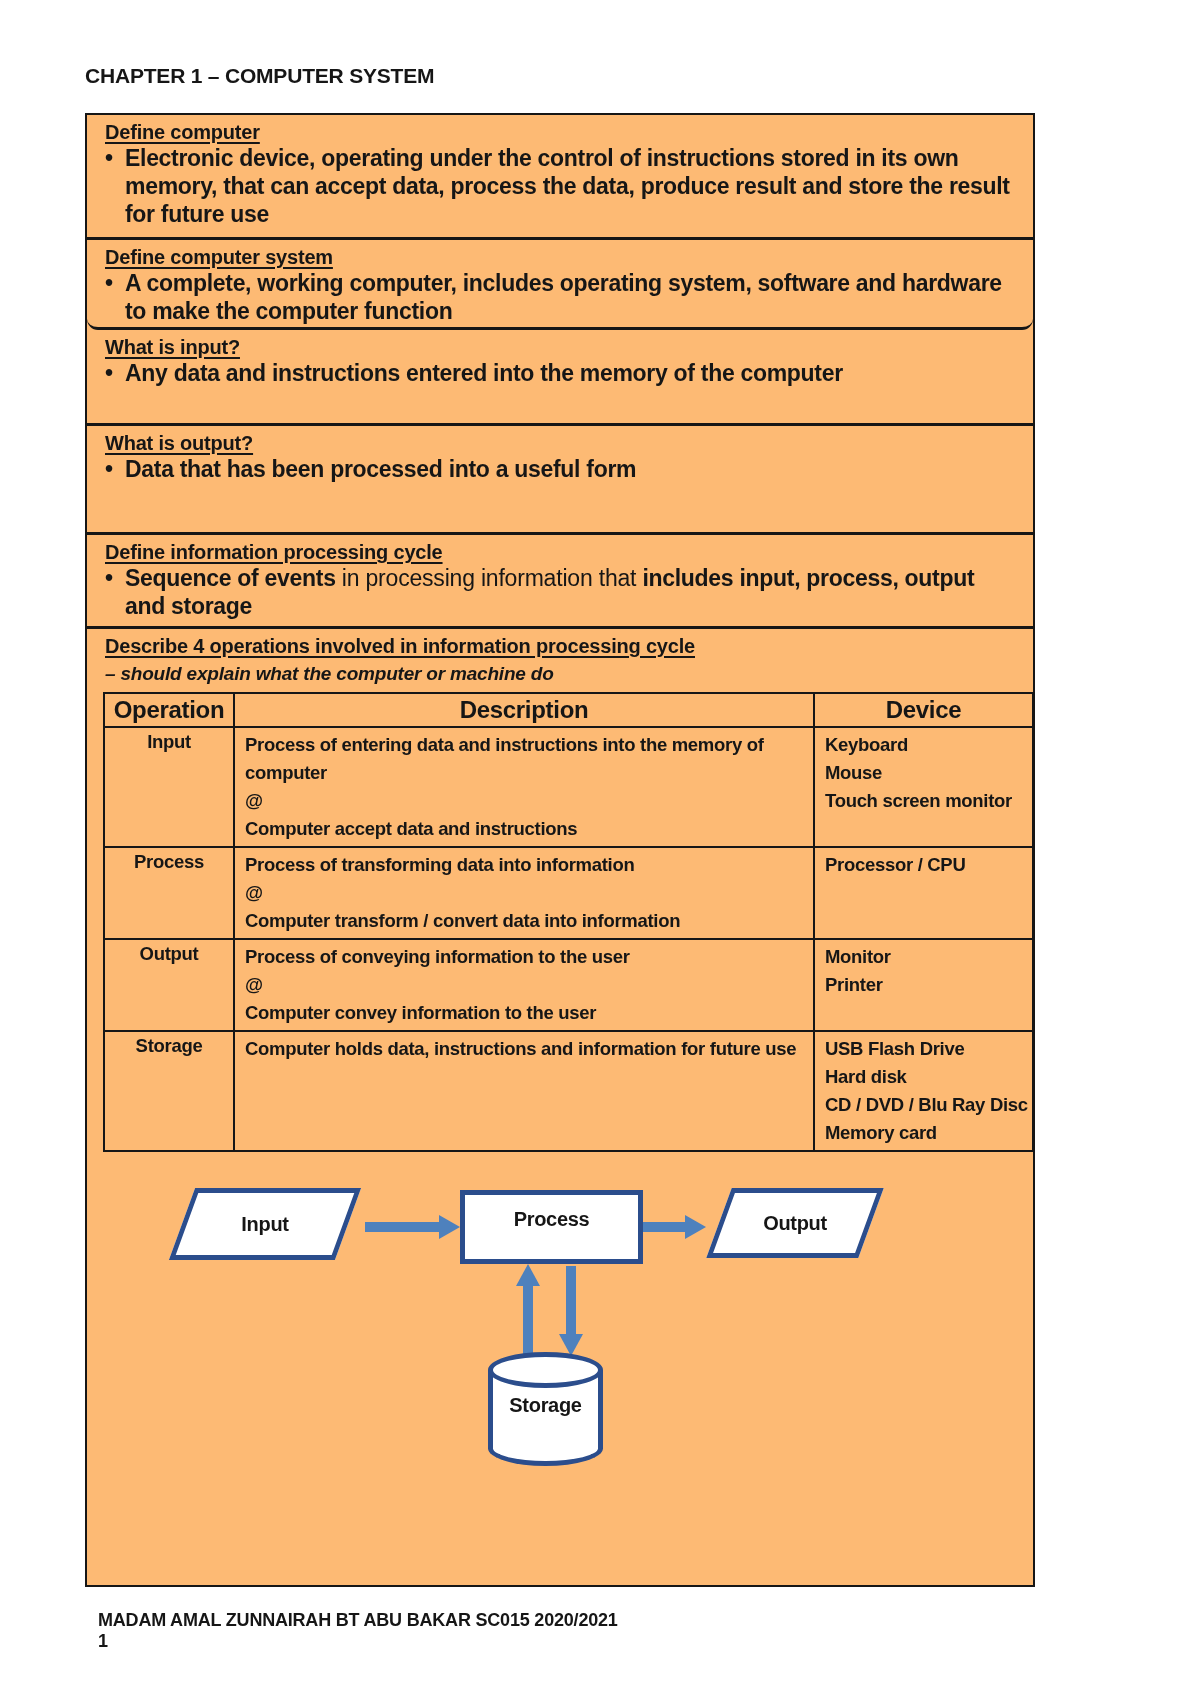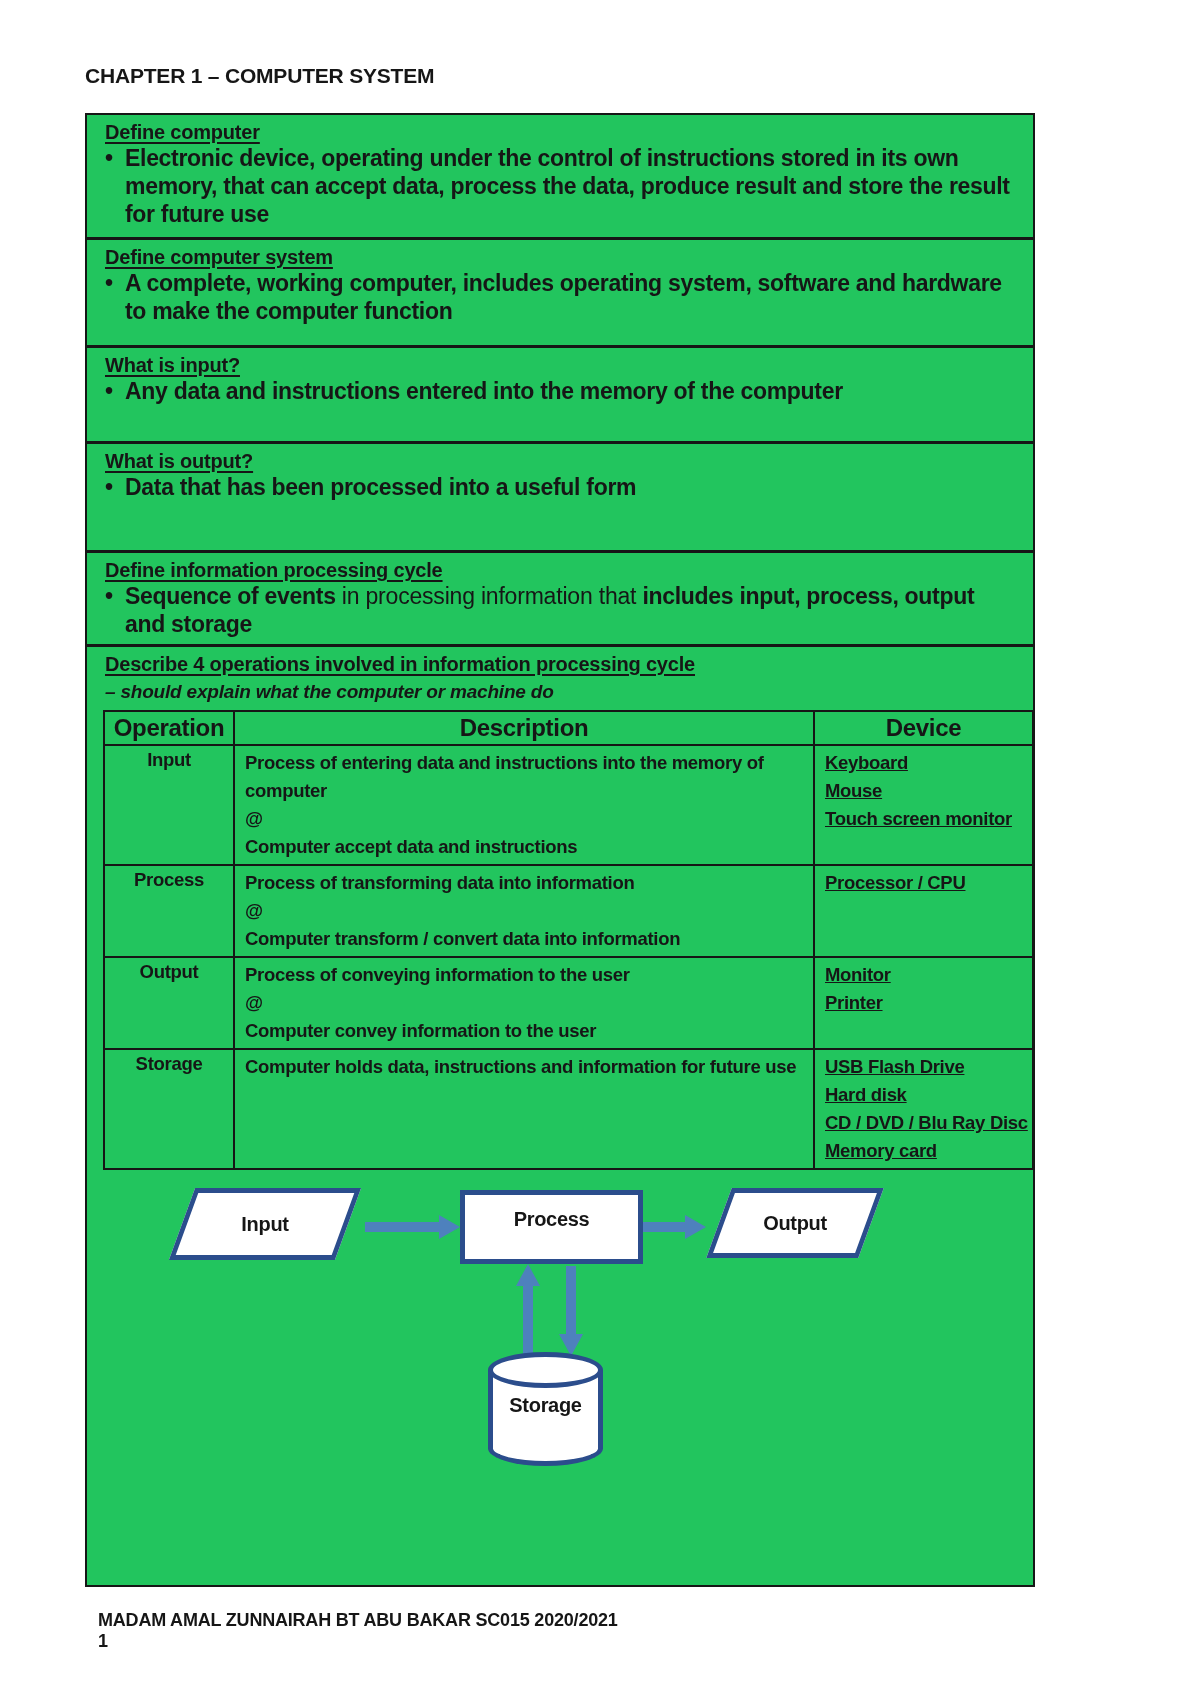--- a/index.html
+++ b/index.html
@@ -7,24 +7,24 @@
   body {
     width:1200px; height:1696px; background:#ffffff; position:relative;
     font-family:"Liberation Sans", sans-serif; color:#161616;
   }
   .page-title {
     position:absolute; top:64px; left:85px; width:950px;
     text-align:left; font-size:21px; font-weight:700; letter-spacing:-0.2px;
   }
   .main-box {
     position:absolute; left:85px; top:113px; width:950px; height:1474px;
-    border:2px solid #161616; background:#22c55e;
+    border:2px solid #161616; background:#fdba74;
   }
   .section { border-bottom:3px solid #161616; padding:6px 14px 0 18px; overflow:hidden; }
-  .s1 { height:125px; } .s2 { height:108px; } .s3 { height:96px; }
+  .s1 { height:125px; } .s2 { height:90px;border-radius:11px; } .s3 { height:96px; }
   .s4 { height:109px; }  .s5 { height:94px; }
   .s6 { height:943px; border-bottom:none; position:relative; }
   .sec-heading {
     font-size:20px; font-weight:700; letter-spacing:-0.2px;
     text-decoration:underline; text-decoration-thickness:2px; text-underline-offset:3px;
   }
   .bullet {
     position:relative; margin-top:0; padding-left:20px; padding-right:4px;
     font-size:23px; font-weight:700; letter-spacing:-0.3px; line-height:28px;
   }
@@ -34,21 +34,21 @@
 
   table.ops {
     border-collapse:collapse; margin:7px 0 0 -2px; width:929px;
     table-layout:fixed; font-size:18.5px; font-weight:700; letter-spacing:-0.3px;
   }
   table.ops th, table.ops td { border:2px solid #161616; vertical-align:top; }
   table.ops th { height:30px; text-align:center; font-size:24px; padding:2px 4px; }
   col.c-op { width:130px; } col.c-desc { width:580px; } col.c-dev { width:219px; }
   td.op-cell { text-align:center; padding-top:3px; }
   td.desc-cell { padding:3px 16px 3px 10px; }
-  td.dev-cell { padding:3px 4px 3px 10px;text-decoration:underline; }
+  td.dev-cell { padding:3px 4px 3px 10px; }
   .line { line-height:28px; }
   .dev-line { line-height:28px; white-space:nowrap; }
   tr.r-input td { height:114px; } tr.r-process td { height:88px; }
   tr.r-output td { height:90px; } tr.r-storage td { height:113px; }
 
   
   .diagram { position:absolute; left:0; top:1073px; width:946px; height:300px; }
   .pgram { position:absolute; height:72px; }
   .pgram .shape {
     position:absolute; left:14px; right:14px; top:0; bottom:0;

